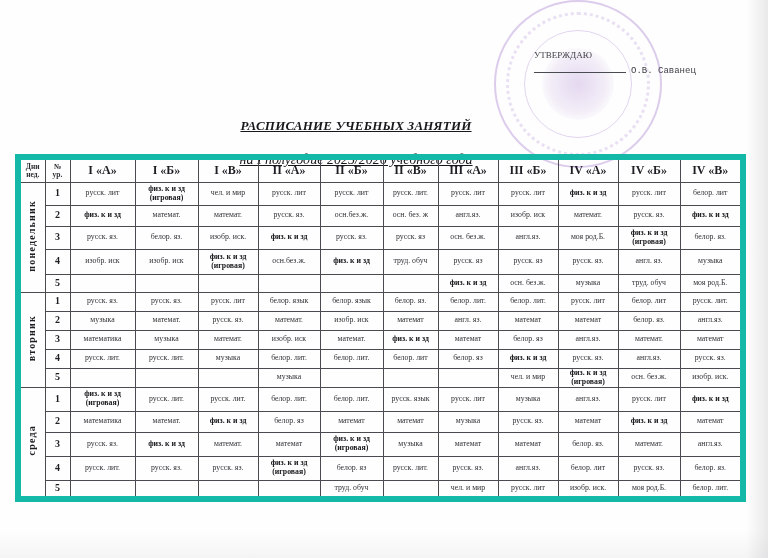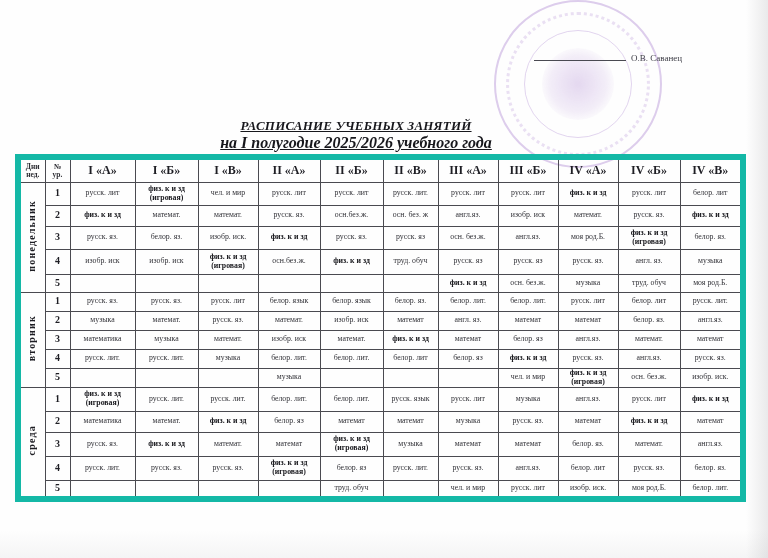--- a/index.html
+++ b/index.html
@@ -13,36 +13,36 @@
     background:linear-gradient(to right, rgba(255,255,255,0), rgba(140,140,145,0.18));z-index:6;}
   .scan-bottom{position:absolute;bottom:0;left:0;width:100%;height:28px;
     background:linear-gradient(to bottom, rgba(255,255,255,0), rgba(160,160,165,0.10));z-index:6;}
 
   
   .approval{position:absolute;left:534px;top:50px;z-index:3;
     font-size:9px;line-height:11.5px;color:#3d3d46;width:210px;}
   .approval .row{white-space:nowrap;}
   .sig-row{margin-top:1px;}
   .sig-line{display:inline-block;width:92px;height:9px;border-bottom:1px solid #4a4a52;}
-  .sig-name{margin-left:5px;}
+  .sig-name{margin-left:5px;font-family:Liberation Mono, monospace;}
   .date-row{margin-left:7px;margin-top:1px;letter-spacing:0.3px;}
 
   
   .stamp{position:absolute;left:494px;top:0px;width:168px;height:168px;z-index:2;opacity:0.5;pointer-events:none;}
   .stamp div{position:absolute;border-radius:50%;}
   .stamp-ring-outer{inset:0;border:2px solid rgba(152,104,198,0.65);}
   .stamp-ring-text{inset:12px;border:3px dotted rgba(152,104,198,0.40);}
   .stamp-ring-inner{inset:30px;border:1.5px solid rgba(152,104,198,0.55);}
   .stamp-emblem{inset:48px;
     background:radial-gradient(circle, rgba(152,104,198,0.50) 0%, rgba(152,104,198,0.22) 55%, rgba(152,104,198,0.05) 72%, transparent 80%);}
 
   
   .title{position:absolute;top:118px;left:0;width:712px;text-align:center;z-index:3;color:#17171c;}
   .title-line1{font-size:13px;font-weight:bold;font-style:italic;text-decoration:underline;letter-spacing:0.2px;}
-  .title-line2{font-size:16px;font-weight:bold;font-style:italic;text-decoration:underline;margin-top:0;}
+  .title-line2{font-size:14px;font-weight:normal;font-style:italic;text-decoration:underline;margin-top:18px;}
 
   
   .schedule{position:absolute;left:15px;top:154px;z-index:3;}
   table{border-collapse:collapse;table-layout:fixed;width:725px;border:6px solid #14b8a6;}
   th,td{border:1px solid #4a4a50;padding:0 1px;text-align:center;vertical-align:middle;
     font-size:7.8px;line-height:8.6px;color:#303036;white-space:pre-line;overflow:hidden;}
   thead tr{height:25px;}
   thead th.cls{font-size:12px;font-weight:bold;color:#1e1e24;}
   thead th.small{font-size:7.5px;font-weight:bold;line-height:8.2px;}
   td.num{font-weight:bold;font-size:10px;color:#1e1e24;}
@@ -66,20 +66,21 @@
 <body>
 
 <div class="stamp">
   <div class="stamp-ring-outer"></div>
   <div class="stamp-ring-text"></div>
   <div class="stamp-ring-inner"></div>
   <div class="stamp-emblem"></div>
 </div>
 
 <div class="approval">
+  <div class="row">УТВЕРЖДАЮ</div>
   <div class="row sig-row"><span class="sig-line"></span><span class="sig-name">О.В. Саванец</span></div>
 </div>
 
 <div class="title">
   <div class="title-line1">РАСПИСАНИЕ УЧЕБНЫХ ЗАНЯТИЙ</div>
   <div class="title-line2">на I полугодие 2025/2026 учебного года</div>
 </div>
 
 <div class="schedule">
   <table>

